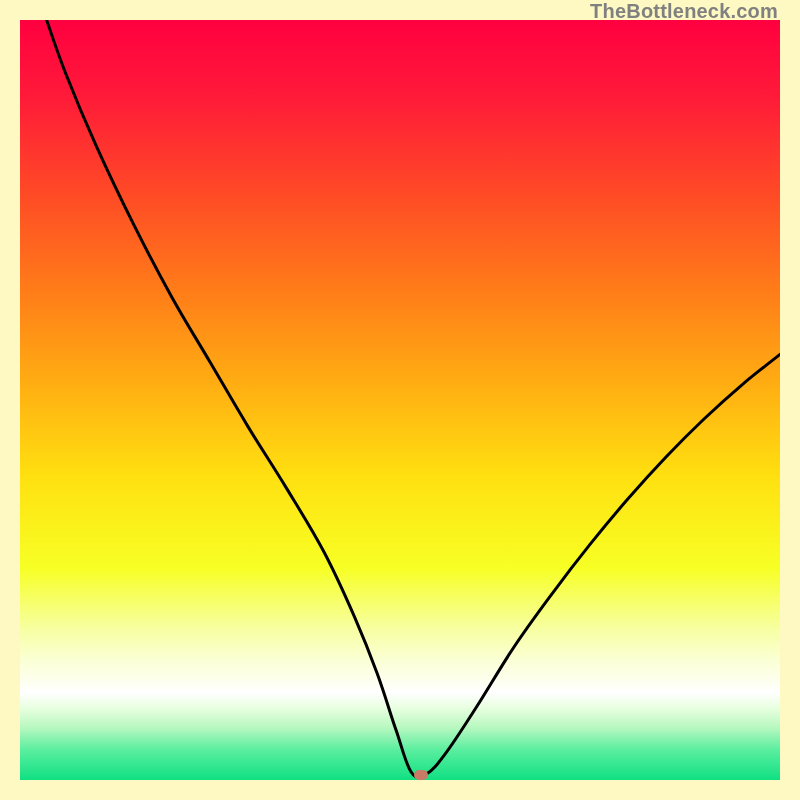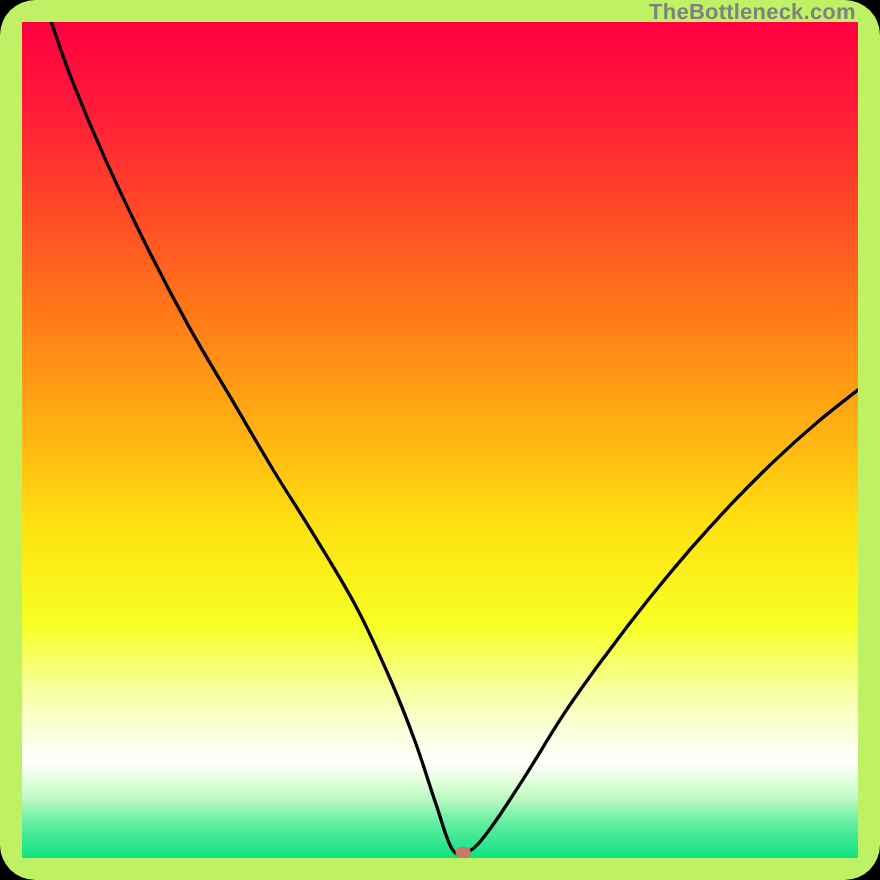--- a/index.html
+++ b/index.html
@@ -9,22 +9,21 @@
     height: 800px;
     background: #000;
     overflow: hidden;
   }
   .frame {
     position: absolute;
     left: 0;
     top: 0;
     width: 800px;
     height: 800px;
-    background: #bef264;
-    border-radius: 32px;
+    background: #fef9c3;
   }
   .plot {
     position: absolute;
     left: 20px;
     top: 20px;
     width: 760px;
     height: 760px;
     overflow: hidden;
   }
   .gradient {

